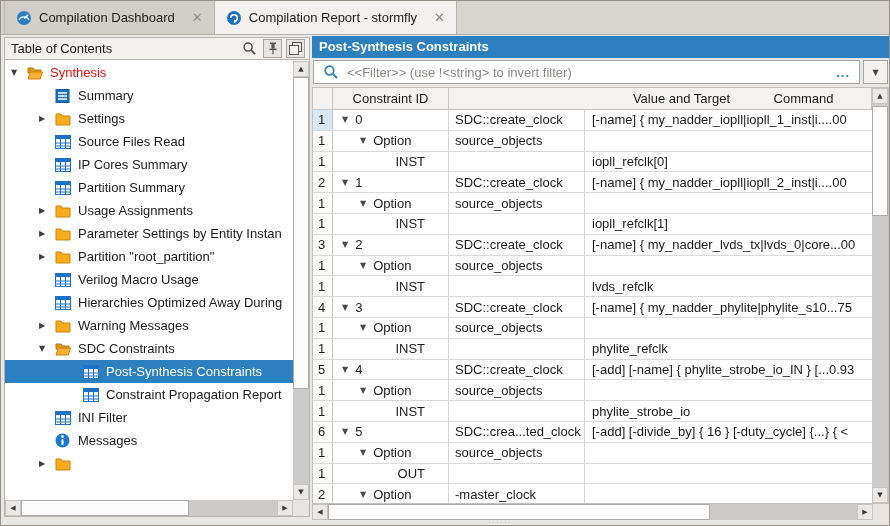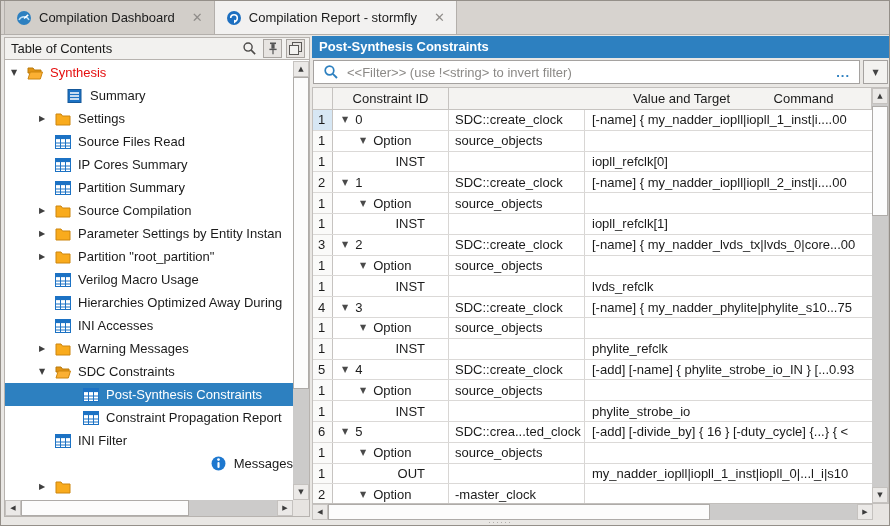--- a/index.html
+++ b/index.html
@@ -148,21 +148,21 @@
           <div class="tree-item red" style="padding-left: 6px;">
             <span class="expander">▼</span>
             <span class="tree-icon">
               <svg width="16" height="14" viewBox="0 0 16 14">
                 <path d="M1 2 h5 l1.5 2 H14 v3 H1 z" fill="#e29413" stroke="#b97a0c"></path>
                 <path d="M3.2 6 h12.3 l-2.2 7 H1 z" fill="#fbb033" stroke="#cc850e"></path>
               </svg>
             </span>
             <span class="tree-label">Synthesis</span>
           </div>
-          <div class="tree-item" style="padding-left: 46px;">
+          <div class="tree-item" style="padding-left: 34px;">
             <span class="expander"></span>
             <span class="tree-icon">
               <svg width="15" height="14" viewBox="0 0 14 14">
                 <rect x="0.5" y="0.5" width="13" height="13" fill="#1c72c4" stroke="#15589a"></rect>
                 <path d="M2.5 4 h9 M2.5 7 h9 M2.5 10 h9" stroke="#fff" stroke-width="1.6"></path>
               </svg>
             </span>
             <span class="tree-label">Summary</span>
           </div>
           <div class="tree-item" style="padding-left: 34px;">
@@ -207,21 +207,21 @@
             </span>
             <span class="tree-label">Partition Summary</span>
           </div>
           <div class="tree-item" style="padding-left: 34px;">
             <span class="expander">▶</span>
             <span class="tree-icon">
               <svg width="16" height="14" viewBox="0 0 16 14">
                 <path d="M1 2 h5 l1.5 2 H15 v9 H1 z" fill="#f9ab1d" stroke="#cc850e"></path>
               </svg>
             </span>
-            <span class="tree-label">Source Compilation</span>
+            <span class="tree-label">Usage Assignments</span>
           </div>
           <div class="tree-item" style="padding-left: 34px;">
             <span class="expander">▶</span>
             <span class="tree-icon">
               <svg width="16" height="14" viewBox="0 0 16 14">
                 <path d="M1 2 h5 l1.5 2 H15 v9 H1 z" fill="#f9ab1d" stroke="#cc850e"></path>
               </svg>
             </span>
             <span class="tree-label">Parameter Settings by Entity Instan</span>
           </div>
@@ -248,31 +248,20 @@
           <div class="tree-item" style="padding-left: 34px;">
             <span class="expander"></span>
             <span class="tree-icon">
               <svg width="16" height="14" viewBox="0 0 16 14">
                 <rect x="0.5" y="0.5" width="15" height="13" fill="#fff" stroke="#1c72c4"></rect>
                 <rect x="0.5" y="0.5" width="15" height="3.6" fill="#1c72c4"></rect>
                 <path d="M5.5 4 v10 M10.5 4 v10 M0 8 h16 M0 11 h16" stroke="#1c72c4" fill="none"></path>
               </svg>
             </span>
             <span class="tree-label">Hierarchies Optimized Away During</span>
-          </div>
-          <div class="tree-item" style="padding-left: 34px;">
-            <span class="expander"></span>
-            <span class="tree-icon">
-              <svg width="16" height="14" viewBox="0 0 16 14">
-                <rect x="0.5" y="0.5" width="15" height="13" fill="#fff" stroke="#1c72c4"></rect>
-                <rect x="0.5" y="0.5" width="15" height="3.6" fill="#1c72c4"></rect>
-                <path d="M5.5 4 v10 M10.5 4 v10 M0 8 h16 M0 11 h16" stroke="#1c72c4" fill="none"></path>
-              </svg>
-            </span>
-            <span class="tree-label">INI Accesses</span>
           </div>
           <div class="tree-item" style="padding-left: 34px;">
             <span class="expander">▶</span>
             <span class="tree-icon">
               <svg width="16" height="14" viewBox="0 0 16 14">
                 <path d="M1 2 h5 l1.5 2 H15 v9 H1 z" fill="#f9ab1d" stroke="#cc850e"></path>
               </svg>
             </span>
             <span class="tree-label">Warning Messages</span>
           </div>
@@ -312,21 +301,21 @@
             <span class="expander"></span>
             <span class="tree-icon">
               <svg width="16" height="14" viewBox="0 0 16 14">
                 <rect x="0.5" y="0.5" width="15" height="13" fill="#fff" stroke="#1c72c4"></rect>
                 <rect x="0.5" y="0.5" width="15" height="3.6" fill="#1c72c4"></rect>
                 <path d="M5.5 4 v10 M10.5 4 v10 M0 8 h16 M0 11 h16" stroke="#1c72c4" fill="none"></path>
               </svg>
             </span>
             <span class="tree-label">INI Filter</span>
           </div>
-          <div class="tree-item" style="padding-left: 50px; justify-content: flex-end;">
+          <div class="tree-item" style="padding-left: 34px;">
             <span class="expander"></span>
             <span class="tree-icon">
               <svg width="15" height="15" viewBox="0 0 14 14">
                 <circle cx="7" cy="7" r="6.5" fill="#1e78cf"></circle>
                 <rect x="6" y="5.6" width="2" height="5.6" rx="1" fill="#fff"></rect>
                 <circle cx="7" cy="3.3" r="1.25" fill="#fff"></circle>
               </svg>
             </span>
             <span class="tree-label">Messages</span>
           </div>
@@ -528,21 +517,20 @@
             </div>
             <div class="cell cmd">source_objects</div>
             <div class="cell val"></div>
           </div>
           <div class="trow">
             <div class="cell num">1</div>
             <div class="cell cid lvl3">
               <span>OUT</span>
             </div>
             <div class="cell cmd"></div>
-            <div class="cell val">my_nadder_iopll|iopll_1_inst|iopll_0|...l_i|s10</div>
           </div>
           <div class="trow">
             <div class="cell num">2</div>
             <div class="cell cid lvl2">
               <span class="tbl-arrow">▼</span>
               <span>Option</span>
             </div>
             <div class="cell cmd">-master_clock</div>
             <div class="cell val"></div>
           </div>

